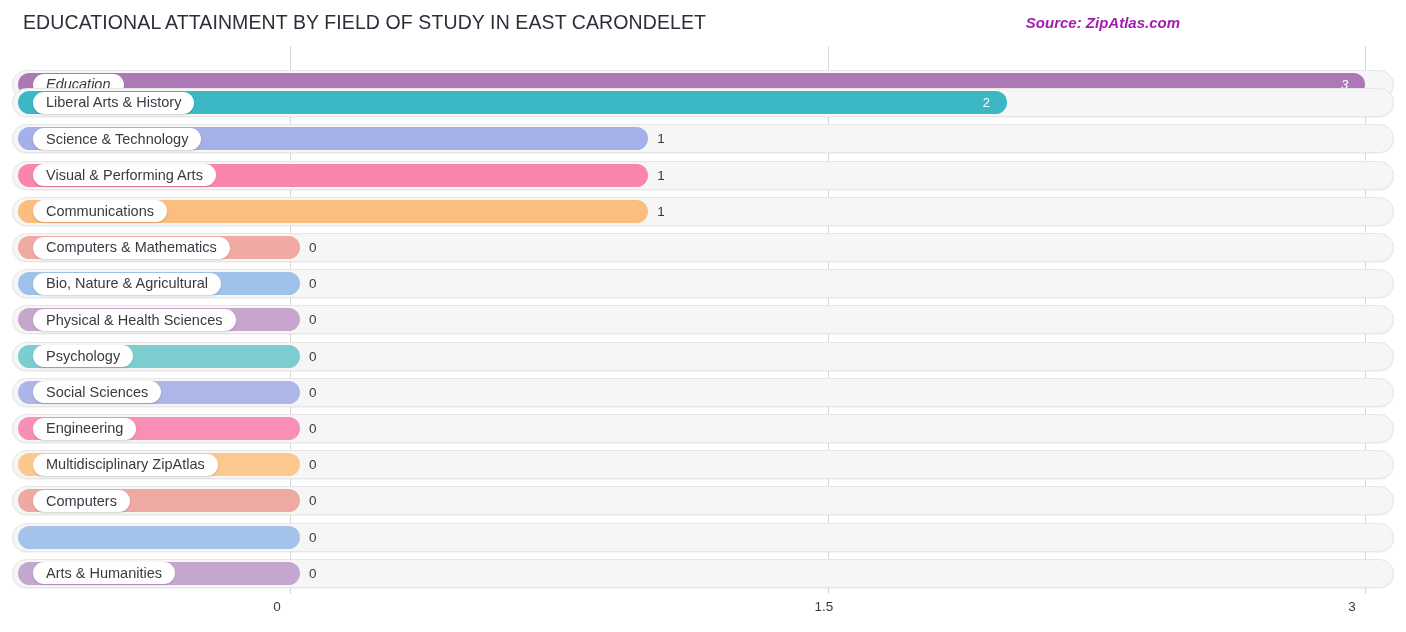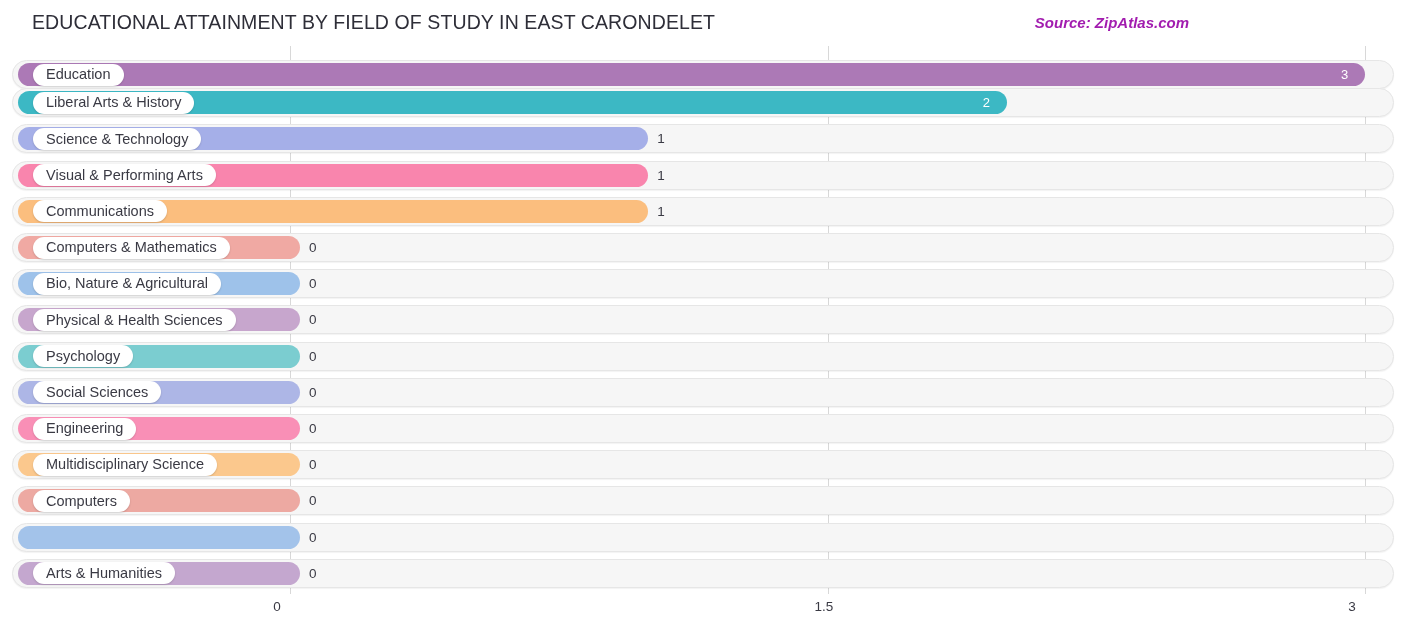--- a/index.html
+++ b/index.html
@@ -12,21 +12,21 @@
     background: #ffffff;
     font-family: "Liberation Sans", sans-serif;
     overflow: hidden;
     position: relative;
   }
 
   
   #header {
     position: absolute;
     top: 0;
-    left: 15px;
+    left: 6px;
     width: 1190px;
     height: 46px;
   }
   #chart-title {
     position: absolute;
     left: 17px;
     top: 11px;
     font-size: 19.5px;
     letter-spacing: 0.1px;
     color: #2e2e38;
@@ -159,21 +159,21 @@
   <div id="source-note">Source: ZipAtlas.com</div>
 </div>
 
 <div id="plot">
   <div id="gridlines">
       <div class="gridline" style="left: 290px;"></div>
       <div class="gridline" style="left: 828px;"></div>
       <div class="gridline" style="left: 1365px;"></div>
     </div>
   <div id="rows">
-      <div class="row" style="top: 14px;">
+      <div class="row" style="top: 24px; font-style: italic;">
         <div class="track"></div>
         <div class="bar" style="left: 6px; width: 1347px; background: rgb(172, 121, 182);"></div>
         <div class="bar-label-pill">
           <span>Education</span>
         </div>
         <div class="value-in" style="left: 1329px;">3</div>
       </div>
       <div class="row" style="top: 42.2px;">
         <div class="track"></div>
         <div class="bar" style="left: 6px; width: 988.667px; background: rgb(60, 184, 196);"></div>
@@ -251,21 +251,21 @@
         <div class="bar" style="left: 6px; width: 282px; background: rgb(249, 143, 182);"></div>
         <div class="bar-label-pill">
           <span>Engineering</span>
         </div>
         <div class="value-out" style="left: 297px;">0</div>
       </div>
       <div class="row" style="top: 404.2px;">
         <div class="track"></div>
         <div class="bar" style="left: 6px; width: 282px; background: rgb(251, 200, 141);"></div>
         <div class="bar-label-pill">
-          <span>Multidisciplinary Science</span>
+          <span>Multidisciplinary ZipAtlas</span>
         </div>
         <div class="value-out" style="left: 297px;">0</div>
       </div>
       <div class="row" style="top: 440.4px;">
         <div class="track"></div>
         <div class="bar" style="left: 6px; width: 282px; background: rgb(237, 169, 162);"></div>
         <div class="bar-label-pill">
           <span>Computers</span>
         </div>
         <div class="value-out" style="left: 297px;">0</div>

